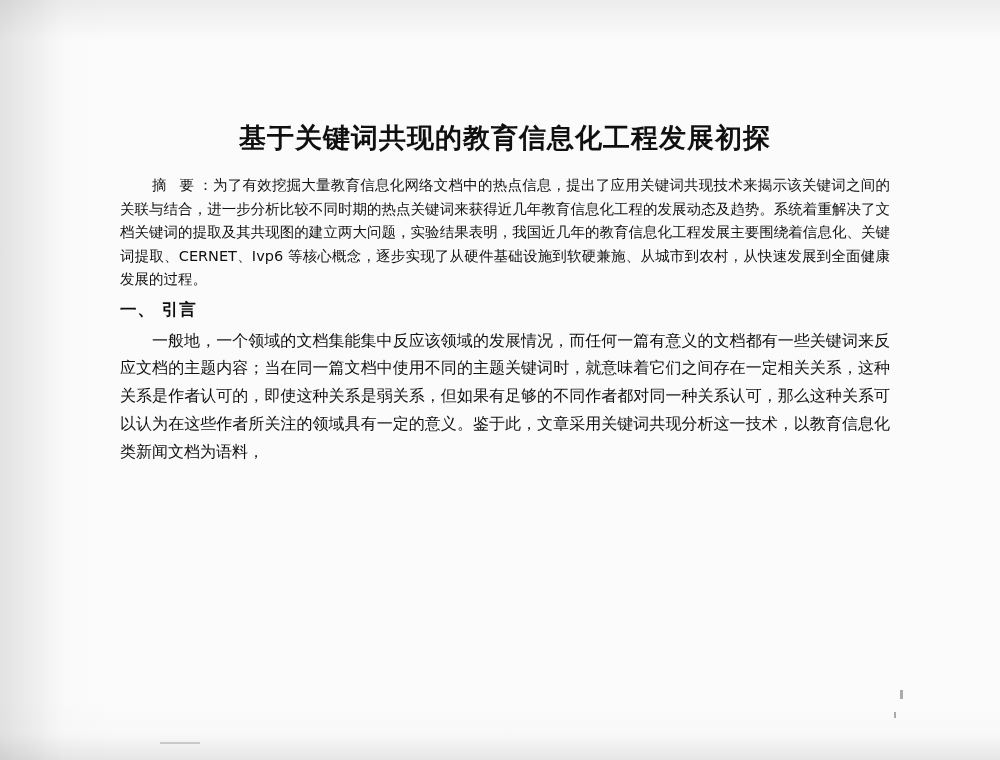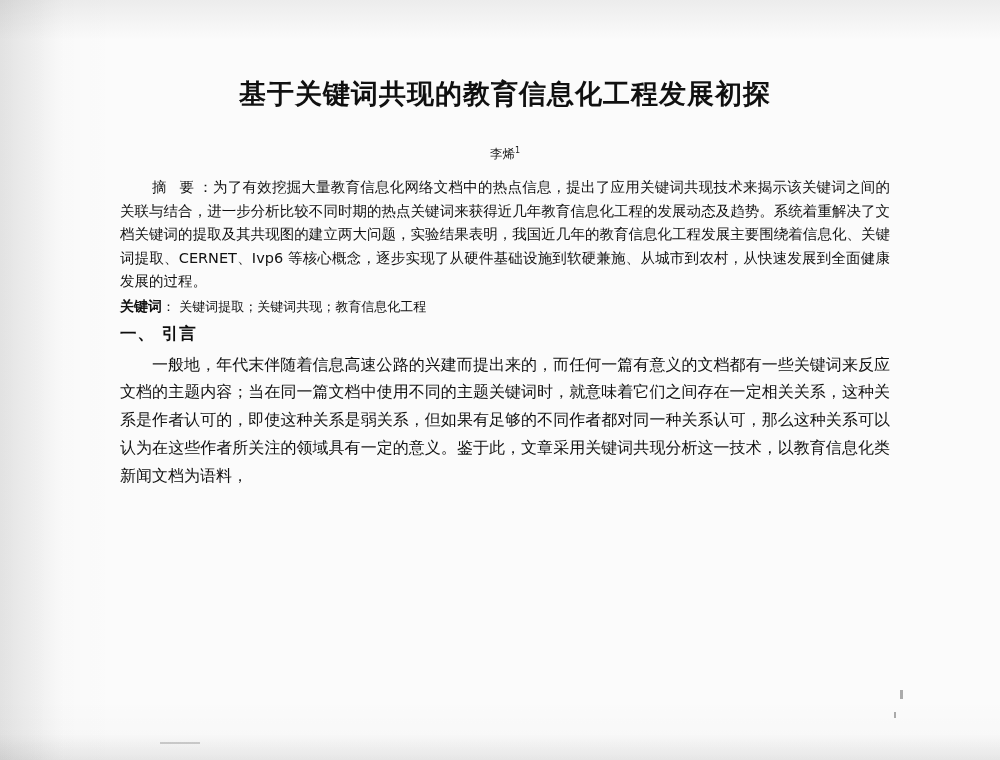--- a/index.html
+++ b/index.html
@@ -24,21 +24,21 @@
       linear-gradient(0deg, rgba(0,0,0,0.02) 0%, rgba(0,0,0,0) 8%);
   }
   .scan-col {
     position: absolute;
     left: 120px;
     top: 0;
     width: 770px;
     height: 760px;
   }
   .title {
-    margin-top: 76px;
+    margin-top: 120px;
     text-align: center;
     font-family: "DejaVu Serif", serif;
     font-size: 27px;
     font-weight: bold;
     letter-spacing: 1px;
     color: #101010;
   }
   .author {
     margin-top: 34px;
     text-align: center;
@@ -139,32 +139,26 @@
   <div class="edge-shadow-bottom"></div>
 
   <div class="speck" style="left:900px;top:690px;width:3px;height:9px;"></div>
   <div class="speck" style="left:894px;top:712px;width:2px;height:6px;"></div>
   <div class="speck" style="left:160px;top:742px;width:40px;height:2px;opacity:.25;"></div>
 
   <div class="scan-col">
 
     <h1 class="title">基于关键词共现的教育信息化工程发展初探</h1>
 
-    <div class="author">
-      <span>李烯</span><sup>1</sup>
-    </div>
 
 
     <div class="abstract">
       <span class="lead">摘  要</span><span>：为了有效挖掘大量教育信息化网络文档中的热点信息，提出了应用关键词共现技术来揭示该关键词之间的关联与结合，进一步分析比较不同时期的热点关键词来获得近几年教育信息化工程的发展动态及趋势。系统着重解决了文档关键词的提取及其共现图的建立两大问题，实验结果表明，我国近几年的教育信息化工程发展主要围绕着信息化、关键词提取、CERNET、Ivp6 等核心概念，逐步实现了从硬件基础设施到软硬兼施、从城市到农村，从快速发展到全面健康发展的过程。</span>
     </div>
 
-    <div class="keywords">
-      <span class="kw-label">关键词</span><span class="kw-body">： 关键词提取；关键词共现；教育信息化工程</span>
-    </div>
 
     <div class="section-head">一、 引言</div>
 
 
-    <p class="body-p indent">一般地，年代末伴随着信息高速公路的兴建而提出来的，而任何一篇有意义的文档都有一些关键词来反应文档的主题内容；当在同一篇文档中使用不同的主题关键词时，就意味着它们之间存在一定相关关系，这种关系是作者认可的，即使这种关系是弱关系，但如果有足够的不同作者都对同一种关系认可，那么这种关系可以认为在这些作者所关注的领域具有一定的意义。鉴于此，文章采用关键词共现分析这一技术，以教育信息化类新闻文档为语料，</p>
+    <p class="body-p indent">一般地，一个领域的文档集能集中反应该领域的发展情况，而任何一篇有意义的文档都有一些关键词来反应文档的主题内容；当在同一篇文档中使用不同的主题关键词时，就意味着它们之间存在一定相关关系，这种关系是作者认可的，即使这种关系是弱关系，但如果有足够的不同作者都对同一种关系认可，那么这种关系可以认为在这些作者所关注的领域具有一定的意义。鉴于此，文章采用关键词共现分析这一技术，以教育信息化类新闻文档为语料，</p>
 
   </div>
 </div>
 
 </body></html>

